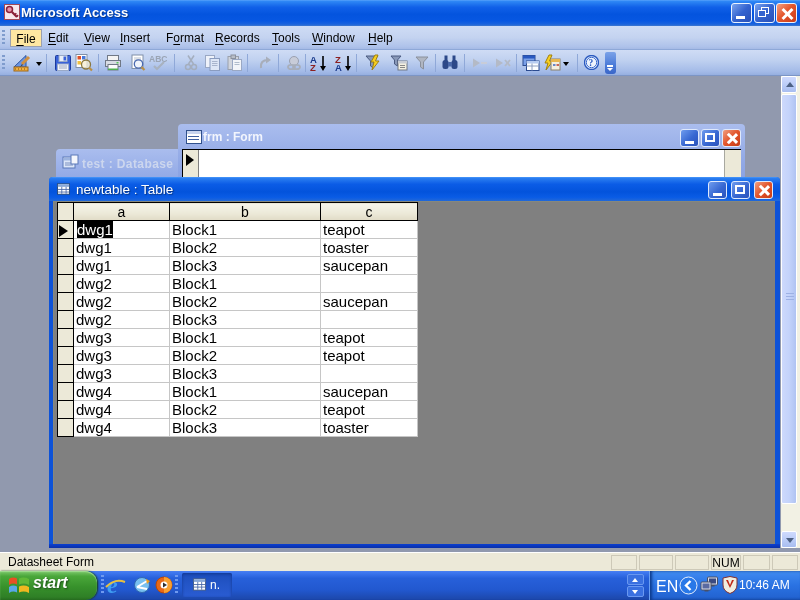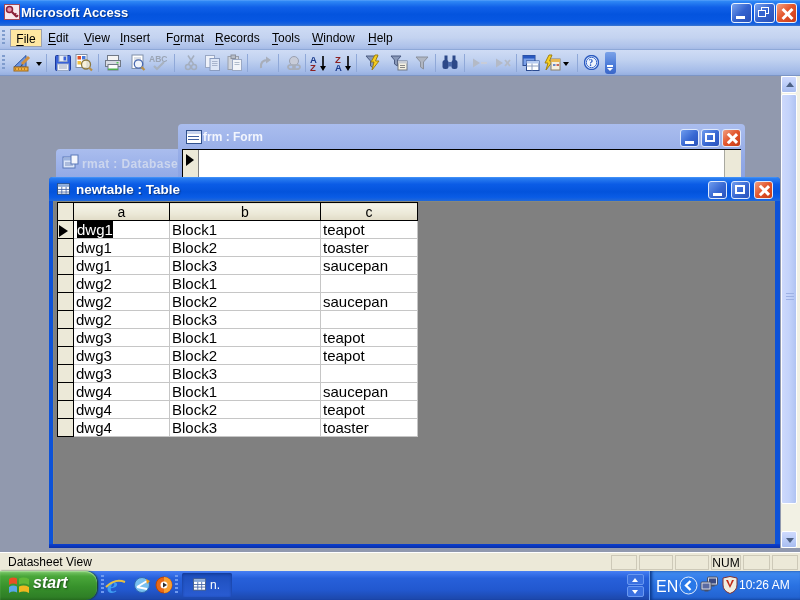--- a/index.html
+++ b/index.html
@@ -60,21 +60,21 @@
 #frmwin { left:178px; top:48px; width:567px; height:140px; border-radius:4px 4px 0 0;
   background:linear-gradient(180deg,#aabdee 0%,#93aae6 25%,#7e97dd 60%,#7791da 100%); }
 #frmwin .txt { left:25px; top:6px; color:#f2f5fd; font-weight:bold; font-size:12px; }
 #frmwin .content { left:4px; top:25px; width:559px; height:111px; background:#fff; border-top:1px solid #000; border-left:1px solid #000; }
 #frmwin .selstrip { left:0px; top:0px; width:16px; height:111px; background:#ece9d8; border-right:1px solid #808080; }
 
 
 #ntwin { left:49px; top:101px; width:731px; height:371px; border-radius:4px 4px 0 0;
   background:#0d52d8; }
 #ntwin .cap { left:0; top:0; width:731px; height:24px; border-radius:4px 4px 0 0; }
-#ntwin .txt { left:27px; top:5px; color:#fff; font-weight:bold; font-size:13.5px; text-shadow:1px 1px 1px #0a3580; }
+#ntwin .txt { left:27px; top:5px; color:#fff; font-weight:normal; font-size:13.5px; text-shadow:1px 1px 1px #0a3580; }
 #ntwin .client { left:4px; top:24px; width:722px; height:343px; background:#808080; overflow:hidden;
   border-left:1px solid #86887d; border-top:1px solid #86887d; }
 
 
 #sheet { left:3px; top:0px; font-size:15px; color:#000; }
 table.ds { border-collapse:collapse; }
 table.ds td { border:1px solid #c6c6c6; padding:0; height:18px; vertical-align:middle; }
 table.ds td.sel { width:16px; background:#ece9d8; border:1px solid #000; }
 table.ds td.ca { width:96px; } table.ds tr td.w:first-of-type { padding-left:3px; }
 table.ds td.cb { width:151px; }
@@ -115,21 +115,21 @@
   <div id="workspace" class="abs">
 
     <div id="testwin" class="abs">
       <svg class="abs" style="left:6px;top:5px" width="17" height="15" viewBox="0 0 17 15">
         <rect x="1" y="3" width="12" height="11" fill="#dce6f8" stroke="#5a78b8"></rect>
         <rect x="2" y="4" width="10" height="2.5" fill="#9db4e0"></rect>
         <line x1="3" y1="9" x2="11" y2="9" stroke="#7a90c0"></line>
           <line x1="3" y1="11" x2="11" y2="11" stroke="#7a90c0"></line>
         <rect x="9" y="1" width="7" height="9" fill="#f4f6fc" stroke="#5a78b8"></rect>
       </svg>
-      <div class="abs txt">rmat : Database</div>
+      <div class="abs txt">test : Database</div>
     </div>
 
     <div id="frmwin" class="abs">
       <svg class="abs" style="left:8px;top:6px" width="16" height="14" viewBox="0 0 16 14">
         <rect x="0.5" y="0.5" width="15" height="13" fill="#fff" stroke="#30508c"></rect>
         <rect x="1" y="1" width="14" height="3" fill="#c8d4ee"></rect>
         <line x1="2" y1="6.5" x2="13" y2="6.5" stroke="#4060a0"></line>
         <line x1="2" y1="9.5" x2="13" y2="9.5" stroke="#4060a0"></line>
       </svg>
       <div class="abs txt">frm : Form</div>
@@ -459,21 +459,21 @@
     </svg>
     <div class="abs" style="left:605px;top:2px;width:11px;height:22px;background:linear-gradient(180deg,#7ba2e8 0%,#4a7ad8 60%,#3a66c8 100%);border-radius:2px 2px 3px 3px">
       <div class="abs" style="left:2px;top:13px;width:6px;height:1.5px;background:#fff"></div>
       <div class="arr" style="left:2px;top:16px;border-left:3px solid transparent;border-right:3px solid transparent;border-top:3.5px solid #fff"></div>
     </div>
   </div>
 
   </div>
 
   <div id="statusbar" class="abs">
-    <div class="abs" style="left:8px;top:2px">Datasheet View</div>
+    <div class="abs" style="left:8px;top:2px">Datasheet Form</div>
     <div class="abs cell" style="left:611px;width:26px"></div>
     <div class="abs cell" style="left:639px;width:34px"></div>
     <div class="abs cell" style="left:675px;width:34px"></div>
     <div class="abs cell" style="left:711px;width:30px;text-align:center">NUM</div>
     <div class="abs cell" style="left:743px;width:27px"></div>
     <div class="abs cell" style="left:772px;width:26px"></div>
   </div>
 
   <div id="taskbar" class="abs">
     <div id="startbtn" class="abs">
@@ -535,15 +535,15 @@
         <rect x="9" y="2.5" width="7" height="5" fill="#3a4a80"></rect>
         <rect x="10.5" y="9" width="4" height="1.5" fill="#485068"></rect>
         <rect x="1" y="6" width="10" height="8" rx="1" fill="#d8dce8" stroke="#485068"></rect>
         <rect x="2.5" y="7.5" width="7" height="5" fill="#5a6aa0"></rect>
         <rect x="4.5" y="14" width="4" height="1.5" fill="#485068"></rect>
       </svg>
       <svg class="abs" style="left:72px;top:5px" width="16" height="18" viewBox="0 0 16 18">
         <path d="M1,2 L8,0.5 L15,2 L15,9 Q15,15 8,17.5 Q1,15 1,9 Z" fill="#f0ede0" stroke="#803030"></path>
         <path d="M4,4 L8,12 L12,4 L10,4 L8,9 L6,4 Z" fill="#c02818"></path>
       </svg>
-      <div class="abs time">10:26 AM</div>
+      <div class="abs time">10:46 AM</div>
     </div>
   </div>
 
 </body></html>

